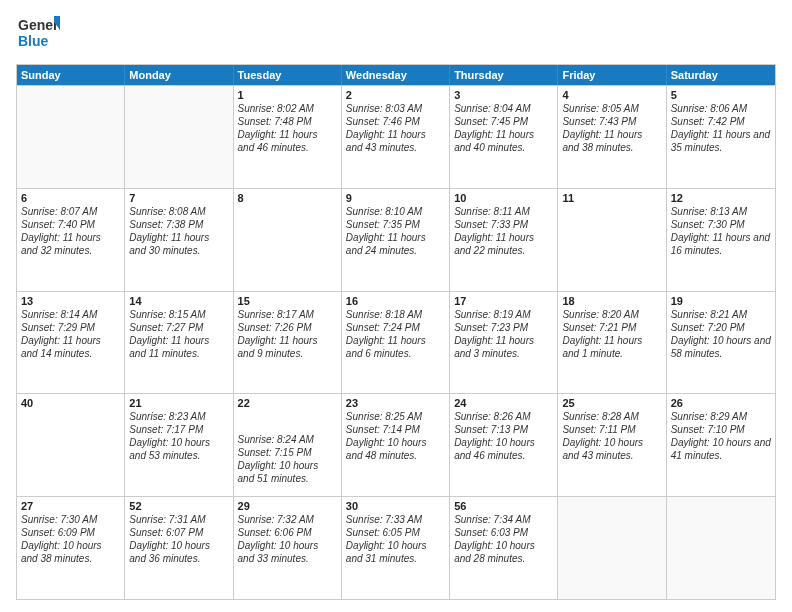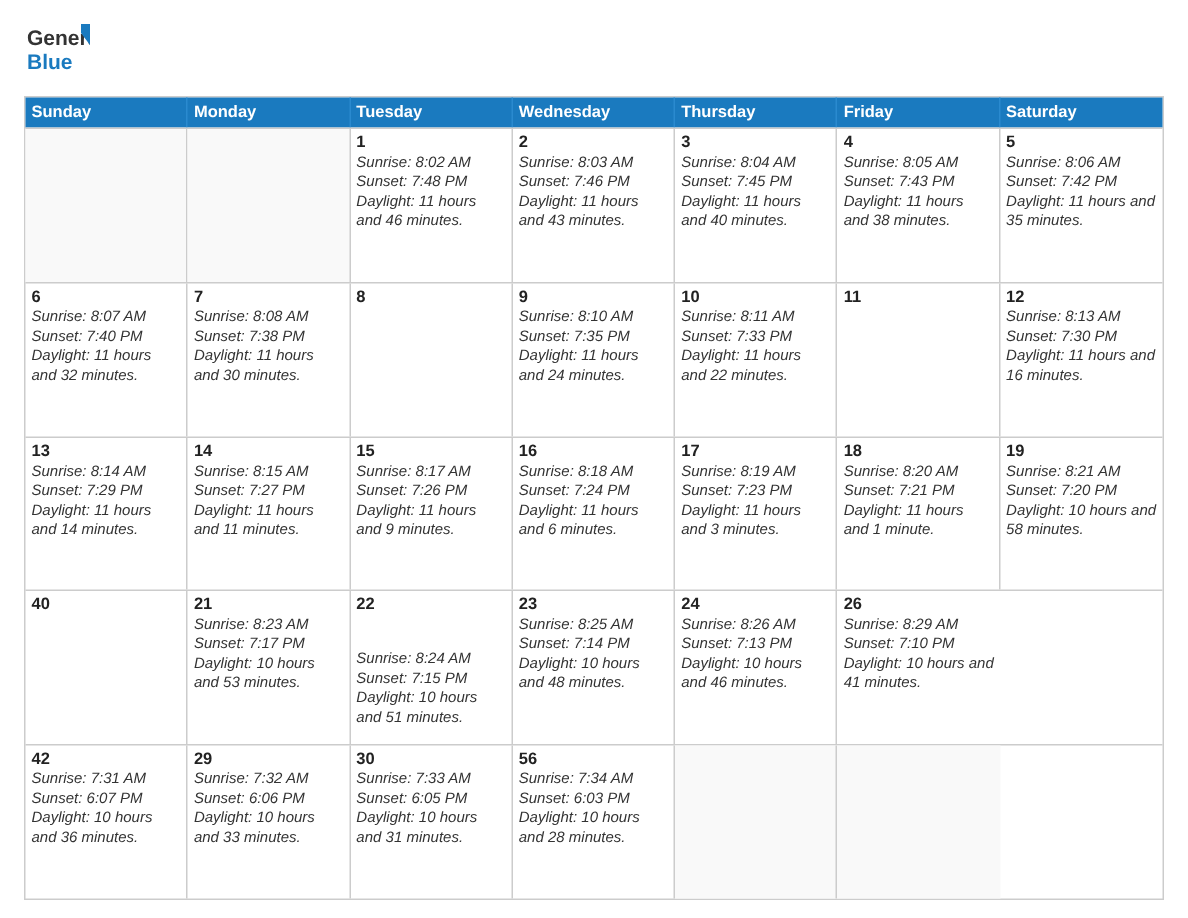--- a/index.html
+++ b/index.html
@@ -263,29 +263,41 @@
 Sunset: 7:14 PM
 Daylight: 10 hours and 48 minutes.</div>
           </div>
           <div class="cal-cell">
             <span class="day-num">24</span>
             <div class="cell-text" style="white-space: pre-line;">Sunrise: 8:26 AM
 Sunset: 7:13 PM
 Daylight: 10 hours and 46 minutes.</div>
           </div>
           <div class="cal-cell">
+            <span class="day-num">25</span>
+            <div class="cell-text" style="white-space: pre-line;">Sunrise: 8:28 AM
+Sunset: 7:11 PM
+Daylight: 10 hours and 43 minutes.</div>
+          </div>
+          <div class="cal-cell">
             <span class="day-num">26</span>
             <div class="cell-text" style="white-space: pre-line;">Sunrise: 8:29 AM
 Sunset: 7:10 PM
 Daylight: 10 hours and 41 minutes.</div>
           </div>
         </div>
         <div class="cal-row">
           <div class="cal-cell">
-            <span class="day-num">42</span>
+            <span class="day-num">27</span>
+            <div class="cell-text" style="white-space: pre-line;">Sunrise: 7:30 AM
+Sunset: 6:09 PM
+Daylight: 10 hours and 38 minutes.</div>
+          </div>
+          <div class="cal-cell">
+            <span class="day-num">52</span>
             <div class="cell-text" style="white-space: pre-line;">Sunrise: 7:31 AM
 Sunset: 6:07 PM
 Daylight: 10 hours and 36 minutes.</div>
           </div>
           <div class="cal-cell">
             <span class="day-num">29</span>
             <div class="cell-text" style="white-space: pre-line;">Sunrise: 7:32 AM
 Sunset: 6:06 PM
 Daylight: 10 hours and 33 minutes.</div>
           </div>

